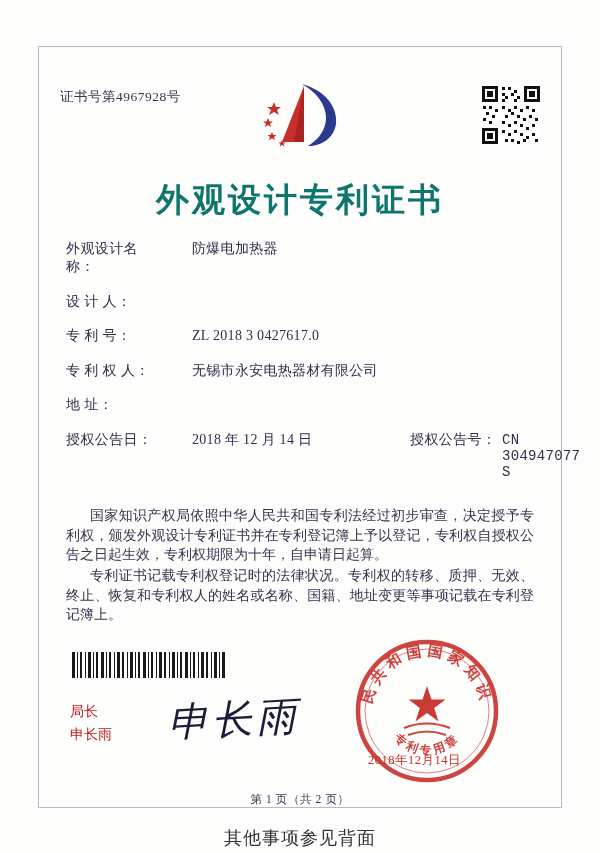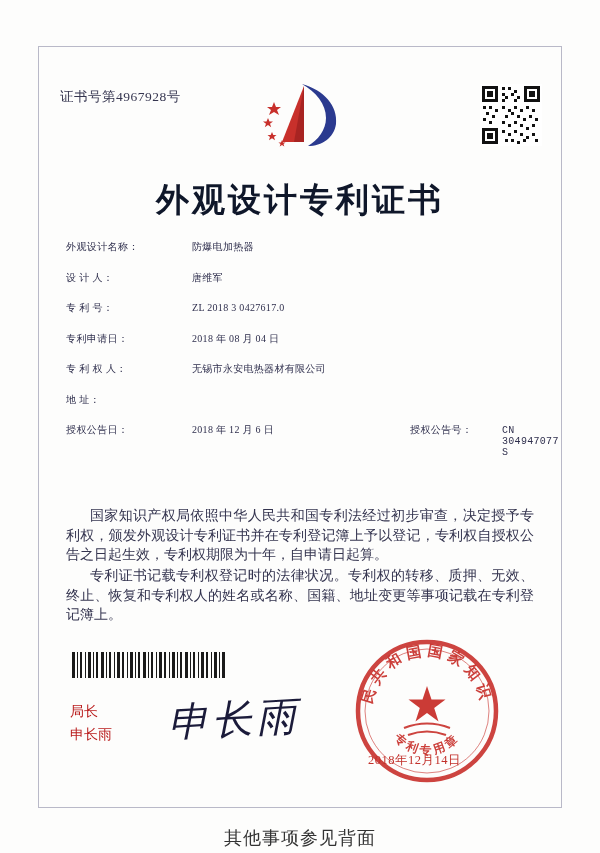--- a/index.html
+++ b/index.html
@@ -54,34 +54,34 @@
   }
   .title {
     position: absolute;
     left: 0;
     right: 0;
     top: 178px;
     text-align: center;
     font-size: 33px;
     font-weight: bold;
     letter-spacing: 3px;
-    color: #0f172a;
+    color: #0f766e;
     font-family: "Liberation Serif", "DejaVu Serif", serif;
   }
   
   .fields {
     position: absolute;
     left: 66px;
     top: 240px;
     width: 470px;
   }
   .frow {
     display: flex;
     align-items: baseline;
-    font-size: 10px;
+    font-size: 14px;
     margin-bottom: 16.5px;
     color: #2f2f4d;
   }
   .flabel {
     width: 94px;
     flex: 0 0 94px;
     letter-spacing: 0.4px;
   }
   .fvalue {
     flex: 1;
@@ -266,40 +266,35 @@
 
   <div class="title">外观设计专利证书</div>
 
   <div class="fields">
     <div class="frow">
       <span class="flabel">外观设计名称：</span>
       <span class="fvalue">防爆电加热器</span>
     </div>
     <div class="frow">
       <span class="flabel">设 计 人：</span>
-      <span class="fvalue">唐维军</span>
     </div>
     <div class="frow">
       <span class="flabel">专 利 号：</span>
       <span class="fvalue">ZL 2018 3 0427617.0</span>
     </div>
     <div class="frow">
-      <span class="flabel">专利申请日：</span>
-      <span class="fvalue">2018 年 08 月 04 日</span>
-    </div>
-    <div class="frow">
       <span class="flabel">专 利 权 人：</span>
       <span class="fvalue">无锡市永安电热器材有限公司</span>
     </div>
     <div class="frow">
       <span class="flabel">地    址：</span>
     </div>
     <div class="frow split">
       <span class="flabel">授权公告日：</span>
-      <span class="fvalue">2018 年 12 月 6 日</span>
+      <span class="fvalue">2018 年 12 月 14 日</span>
       <span class="flabel2">授权公告号：</span>
       <span class="fvalue2">CN 304947077 S</span>
     </div>
   </div>
 
   <div class="para" id="para1">国家知识产权局依照中华人民共和国专利法经过初步审查，决定授予专利权，颁发外观设计专利证书并在专利登记簿上予以登记，专利权自授权公告之日起生效，专利权期限为十年，自申请日起算。</div>
   <div class="para" id="para2">专利证书记载专利权登记时的法律状况。专利权的转移、质押、无效、终止、恢复和专利权人的姓名或名称、国籍、地址变更等事项记载在专利登记簿上。</div>
 
   <div class="barcode">
     <svg viewBox="0 0 156 26" width="156" height="26" xmlns="http://www.w3.org/2000/svg">
@@ -369,15 +364,16 @@
       </g>
       <g stroke="#c8302b" stroke-width="2.2" fill="none" opacity="0.9">
         <path d="M52 92 q23 -9 46 0"></path>
         <path d="M56 99 q19 -7 38 0"></path>
       </g>
     </svg>
   </div>
 
   <div class="seal-date">2018年12月14日</div>
 
+  <div class="pagenum">第 1 页（共 2 页）</div>
   <div class="footnote">其他事项参见背面</div>
 
 </div>
 
 </body></html>

